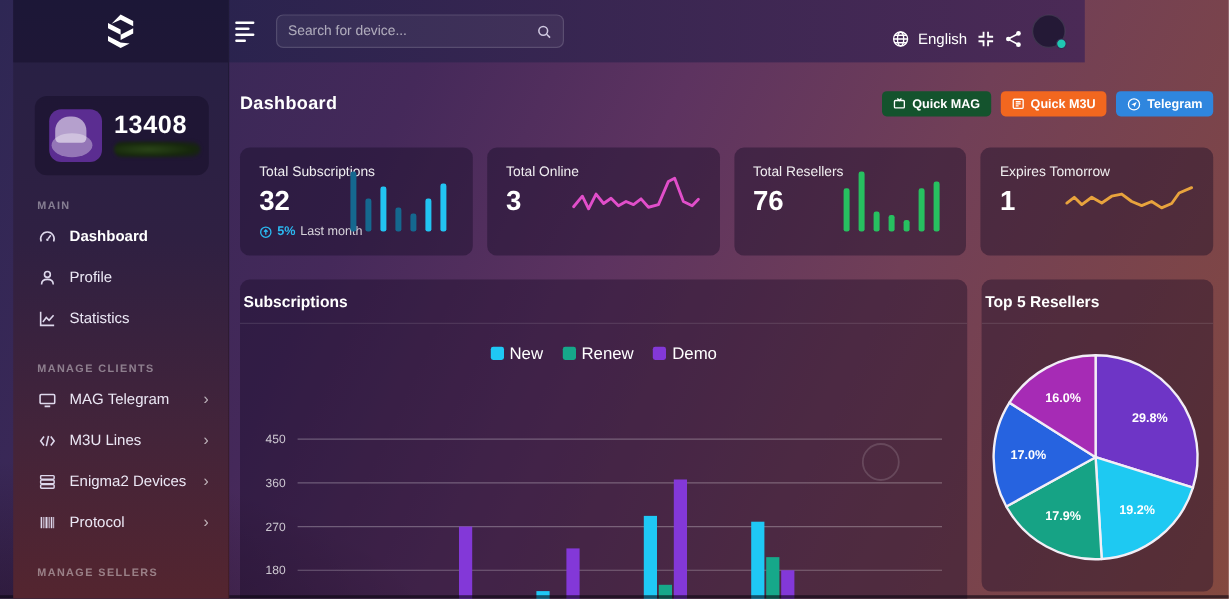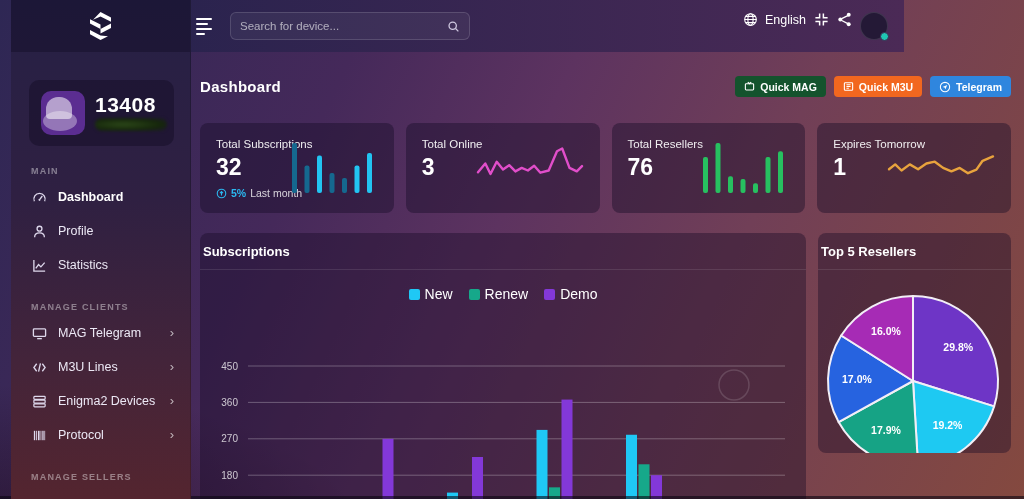--- a/index.html
+++ b/index.html
@@ -43,21 +43,21 @@
     background:linear-gradient(to right, #2a234e, #4b2a56);
     display:flex; align-items:center; padding:17px 16px; gap:14px; z-index:4;}
   .hamburger{ width:20px; display:flex; flex-direction:column; gap:3px; cursor:pointer;}
   .hamburger span{ height:2px; background:#fff; border-radius:1px; }
   .hamburger span:nth-child(1){width:16px}.hamburger span:nth-child(2){width:12px}
   .hamburger span:nth-child(3){width:16px}.hamburger span:nth-child(4){width:9px}
   .searchbox{ width:240px; height:28px; border:1px solid rgba(255,255,255,0.14); border-radius:6px;
     background:rgba(255,255,255,0.05); display:flex; align-items:center; padding:0 9px; gap:8px;}
   .searchbox input{ flex:1; background:transparent; border:none; outline:none; color:#fff; font-size:11.5px; font-family:inherit;}
   .searchbox input::placeholder{ color:rgba(255,255,255,0.6); }
-  .topbar-right{ margin-left:auto; display:flex; align-items:flex-start; gap:8px; }
+  .topbar-right{ margin-left:auto; display:flex; align-items:flex-end; gap:8px; }
   .lang{ display:flex; align-items:center; gap:7px; font-size:12.5px; cursor:pointer;}
   .tb-icon{ color:#fff; cursor:pointer; display:flex; }
   .avatar{ width:28px; height:28px; border-radius:50%; background:#241936; border:1px solid rgba(255,255,255,0.12); position:relative; cursor:pointer;}
   .avatar .dot{ position:absolute; right:-2px; bottom:-2px; width:9px; height:9px; border-radius:50%;
     background:#1fc7b2; border:1.5px solid #3a2a50; }
 
   
   .main{ position:absolute; left:180px; top:52px; width:844px; height:447px; padding:0 13px 0 20px; }
   .page-head{ margin-top:24px; display:flex; align-items:center; }
   .page-title{ font-size:15px; font-weight:bold; letter-spacing:0.3px; }
@@ -74,21 +74,21 @@
   .stat-value{ font-size:23px; font-weight:bold; margin-top:4px; }
   .stat-delta{ display:flex; align-items:center; gap:4px; margin-top:6px; font-size:10.5px; color:rgba(255,255,255,0.8);}
   .stat-delta .pct{ color:#2bb8f0; font-weight:bold; }
   .spark{ position:absolute; right:14px; top:18px; }
 
   .charts-row{ display:flex; gap:12px; margin-top:20px; align-items:flex-start; }
   .panel{ border-radius:8px; background:rgba(22,11,38,0.40); overflow:hidden; }
   .panel-head{ padding:11px 3px 10px; border-bottom:1px solid rgba(255,255,255,0.10);
     font-size:13px; font-weight:bold; }
   .subs-panel{ width:606px; height:300px; }
-  .pie-panel{ width:193px; height:220px; }
+  .pie-panel{ width:193px; height:260px; }
   .legend{ display:flex; justify-content:center; gap:16px; margin-top:16px; font-size:14px; }
   .legend .li{ display:flex; align-items:center; gap:5px; }
   .legend .sw{ width:11px; height:11px; border-radius:2px; }
   text{ font-family:"Liberation Sans", sans-serif; }
 </style>
 </head>
 <body>
 
 <aside class="sidebar">
   <div class="sidebar-header">

